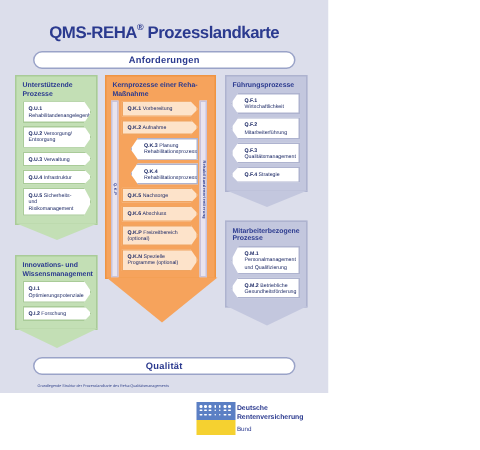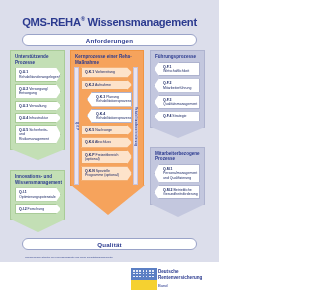--- a/index.html
+++ b/index.html
@@ -118,21 +118,21 @@
     font-size:2.4px; color:#8d93b5;
     writing-mode:vertical-rl; transform:rotate(180deg);
   }
 </style>
 </head>
 <body>
 
 <div class="poster">
 
   <div class="title">
-    <span>QMS-REHA</span><sup>®</sup><span> Wissensmanagement</span>
+    <span>QMS-REHA</span><sup>®</sup><span> Prozesslandkarte</span>
   </div>
 
   <div class="banner banner-top">
     <span>Anforderungen</span>
   </div>
 
   <div class="col" style="left:10px; top:50px; width:55px;">
 
     <div class="grp grp-green">
       <div class="col-head">Unterstützende Prozesse</div>

